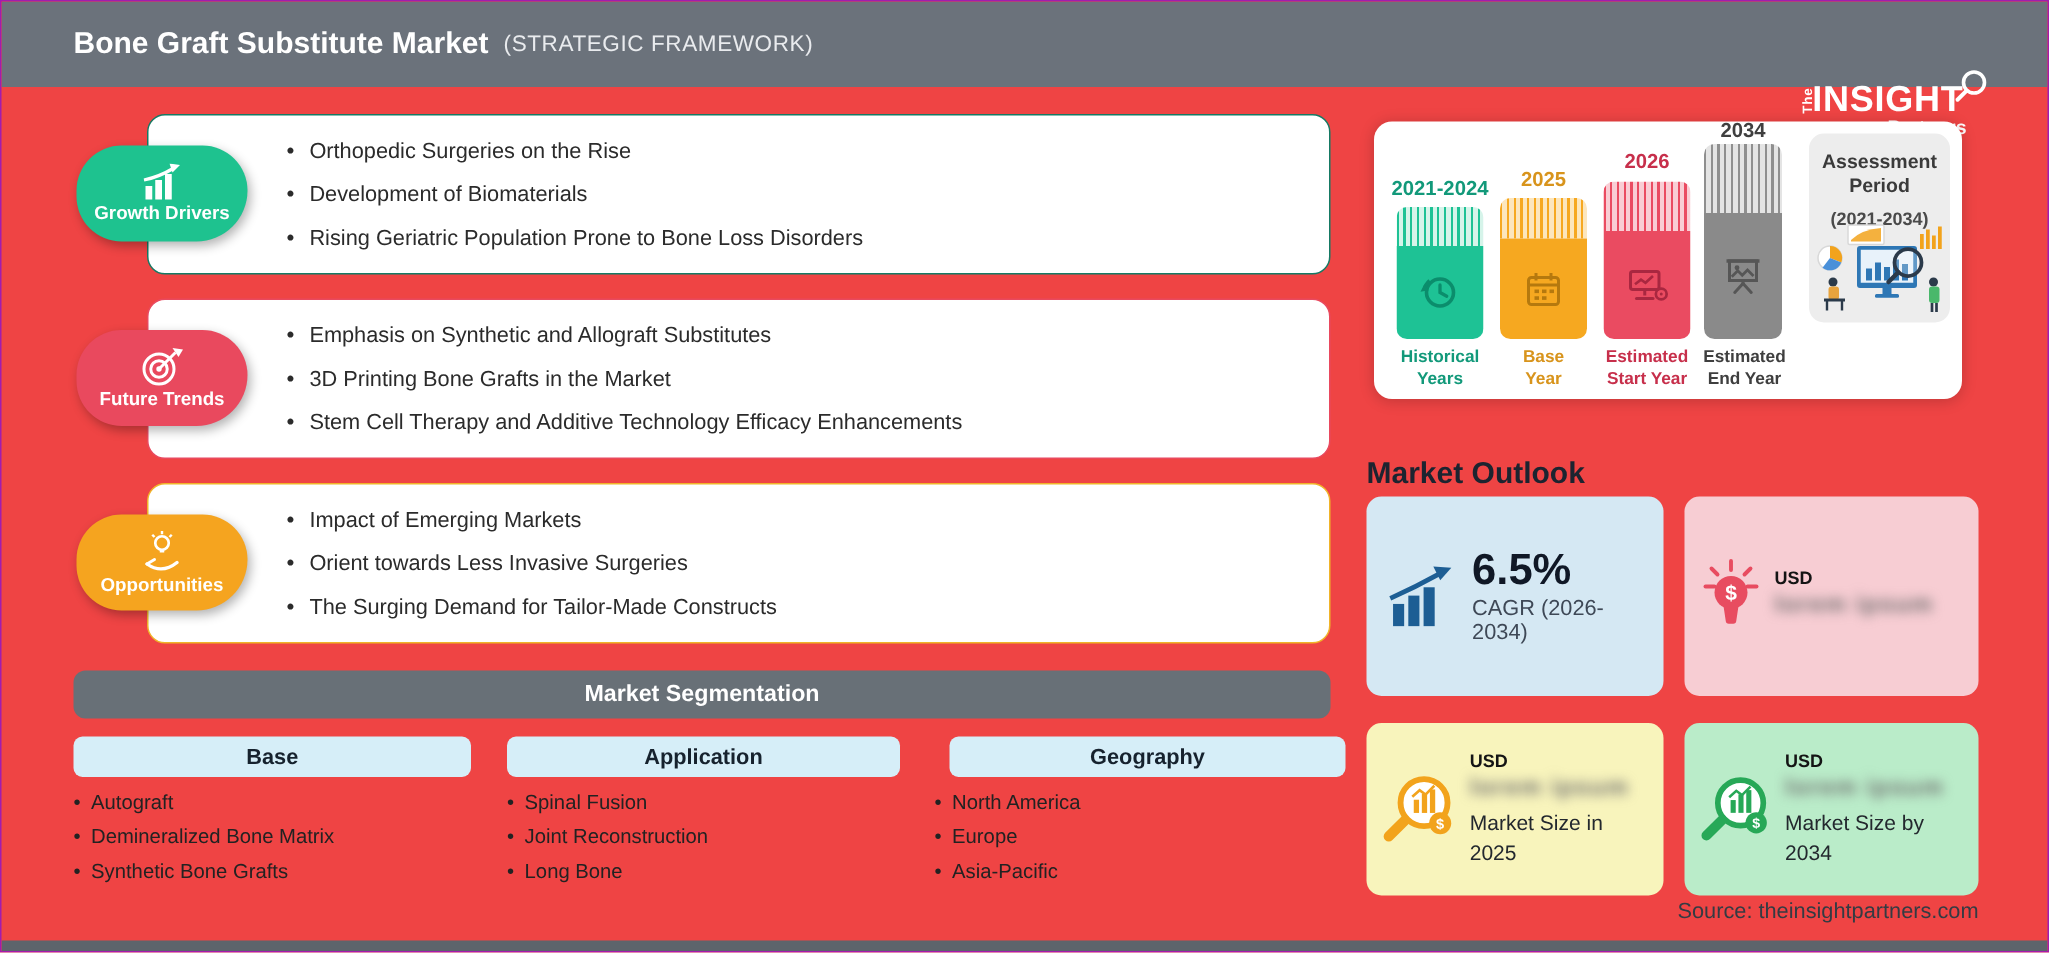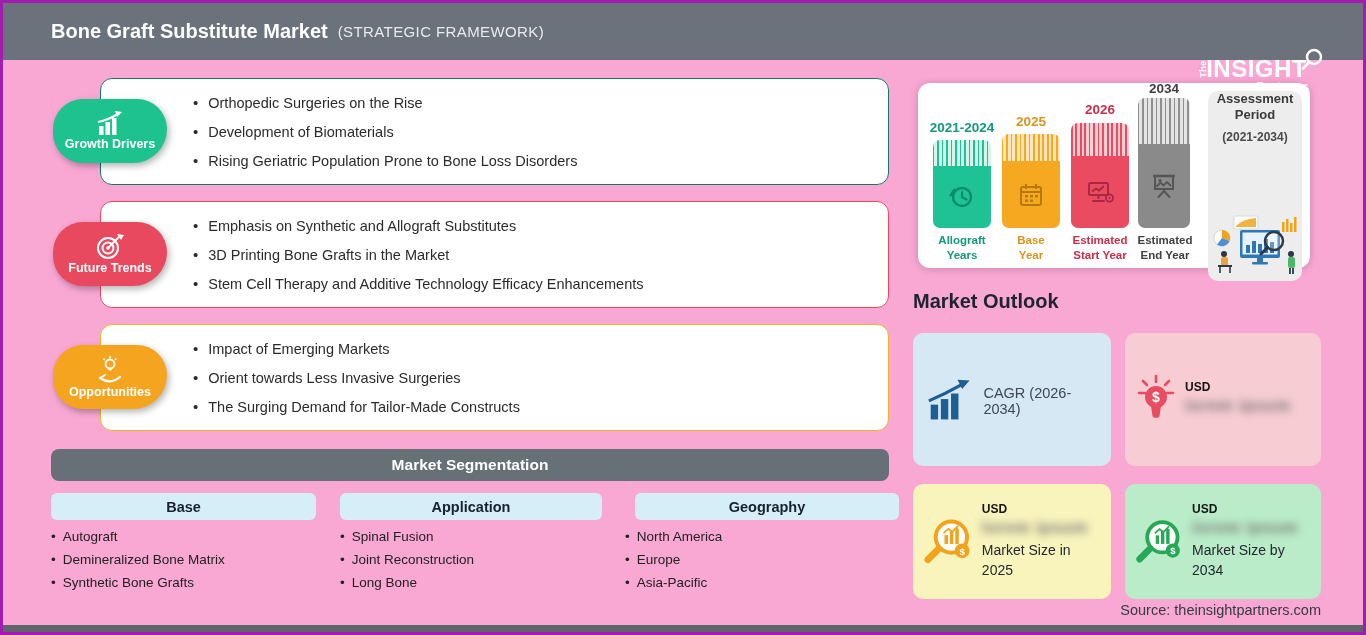--- a/index.html
+++ b/index.html
@@ -1,18 +1,18 @@
 <!DOCTYPE html>
 <html><head>
 <meta charset="utf-8">
 <style>
   html,body { margin:0; padding:0; background:#ffffff; }
   .page { position:relative; width:1366px; height:635px; overflow:hidden;
-          font-family:"Liberation Sans", sans-serif; background:#f9a8d4;
-          border:3px solid #a21caf; box-sizing:border-box; }
+          font-family:"Liberation Sans", sans-serif; background:#ef4444;
+          border:1px solid #a21caf; box-sizing:border-box; }
 
   
   .header { position:absolute; top:0; left:0; right:0; height:57px; background:#6b727b;
             display:flex; align-items:center; }
   .title  { color:#fff; font-size:20px; font-weight:bold; margin-left:48px; }
   .subtitle { color:#e9ebee; font-size:15px; margin-left:10px; letter-spacing:.4px; }
 
   .logo { position:absolute; right:56px; top:10px; color:#fff;margin-top:44px; }
   .logo-row { display:flex; align-items:flex-end; position:relative; }
   .logo-the { font-size:9px; font-weight:bold; transform:rotate(-90deg); letter-spacing:.5px;
@@ -79,28 +79,28 @@
   .tl-year-1 { left:113px; top:31px; color:#d8941c; }
   .tl-year-2 { left:182px; top:19px; color:#c72f4b; }
   .tl-year-3 { left:246px; top:-2px; color:#3f3f3f; }
   .tl-label { position:absolute; top:150px; transform:translateX(-50%); text-align:center;
               font-weight:bold; font-size:11.5px; line-height:1.3; white-space:nowrap; }
   .tl-label-0 { left:44px;  color:#12997a; }
   .tl-label-1 { left:113px; color:#d8941c; }
   .tl-label-2 { left:182px; color:#c72f4b; }
   .tl-label-3 { left:247px; color:#3f3f3f; }
 
-  .assess { position:absolute; left:290px; top:8px; width:94px; height:190px; background:#ededed;
-            border-radius:10px; text-align:center; padding-top:0; box-sizing:border-box; }
+  .assess { position:absolute; left:290px; top:8px; width:94px; height:126px; background:#ededed;
+            border-radius:10px; text-align:center; padding-top:11px; box-sizing:border-box; }
   .assess-title { font-weight:bold; font-size:13px; color:#3a3a3a; line-height:1.25; }
   .assess-range { font-size:12px; font-weight:bold; color:#4a4a4a; margin-top:6px; }
   .assess-illo { position:absolute; left:4px; bottom:5px; }
 
   
-  .outlook-title { position:absolute; left:910px; top:287px; font-size:20px; font-weight:bold; color:#1c2430; }
+  .outlook-title { position:absolute; left:910px; top:304px; font-size:20px; font-weight:bold; color:#1c2430; }
   .card { position:absolute; border-radius:10px; box-sizing:border-box; display:flex; align-items:center; }
   .card-cagr  { left:910px;  top:330px; width:198px; height:133px; background:#d5e8f3; padding:0 12px 0 14px; gap:12px; }
   .card-addr  { left:1122px; top:330px; width:196px; height:133px; background:#f7cdd3; padding:0 8px 0 10px; gap:8px; }
   .card-y2025 { left:910px;  top:481px; width:198px; height:115px; background:#f8f4bc; padding:0 8px 0 8px;  gap:6px; }
   .card-y2034 { left:1122px; top:481px; width:196px; height:115px; background:#baecc9; padding:0 8px 0 8px;  gap:6px; }
   .card-col { display:flex; flex-direction:column; }
   .cagr-value { font-size:29px; font-weight:bold; color:#101826; line-height:1.05; }
   .cagr-label { font-size:14.5px; color:#3e4856; margin-top:3px; }
   .usd { font-size:12px; font-weight:bold; color:#141414; }
   .blurred { font-size:16px; font-weight:bold; color:#6f6f6f; filter:blur(4px);
@@ -259,21 +259,21 @@
           <circle cx="10" cy="8.5" r="1.6" fill="#565656"></circle>
           <path d="M6.5 14.5 l4 -4 l3 3 l3.5 -3.5 l4 4" fill="none" stroke="#565656" stroke-width="1.8"></path>
           <line x1="14" y1="17" x2="14" y2="20" stroke="#565656" stroke-width="2"></line>
           <line x1="14" y1="19" x2="8.5" y2="25" stroke="#565656" stroke-width="2" stroke-linecap="round"></line>
           <line x1="14" y1="19" x2="19.5" y2="25" stroke="#565656" stroke-width="2" stroke-linecap="round"></line>
         </svg>
       </div>
     </div>
 
     <div class="tl-label tl-label-0">
-      <span>Allograft</span><br>
+      <span>Historical</span><br>
       <span>Years</span>
     </div>
     <div class="tl-label tl-label-1">
       <span>Base</span><br>
       <span>Year</span>
     </div>
     <div class="tl-label tl-label-2">
       <span>Estimated</span><br>
       <span>Start Year</span>
     </div>
@@ -326,20 +326,21 @@
 
   <div class="card card-cagr">
     <svg width="48" height="46" viewBox="0 0 48 46">
       <rect x="4" y="28" width="8" height="16" fill="#1d5e94"></rect>
       <rect x="15" y="22" width="8" height="22" fill="#1d5e94"></rect>
       <rect x="26" y="16" width="8" height="28" fill="#1d5e94"></rect>
       <path d="M2 24 Q 20 16 38 6" stroke="#1d5e94" stroke-width="3.4" fill="none"></path>
       <polygon points="33,1 46,2 38,11" fill="#1d5e94"></polygon>
     </svg>
     <div class="card-col">
+      <div class="cagr-value">6.5%</div>
       <div class="cagr-label">CAGR (2026-2034)</div>
     </div>
   </div>
 
   <div class="card card-addr">
     <svg width="42" height="54" viewBox="0 0 42 54">
       <line x1="21" y1="3" x2="21" y2="9" stroke="#e84c60" stroke-width="2.6" stroke-linecap="round"></line>
       <line x1="8" y1="8" x2="12" y2="12" stroke="#e84c60" stroke-width="2.6" stroke-linecap="round"></line>
       <line x1="34" y1="8" x2="30" y2="12" stroke="#e84c60" stroke-width="2.6" stroke-linecap="round"></line>
       <line x1="4" y1="20" x2="10" y2="20" stroke="#e84c60" stroke-width="2.6" stroke-linecap="round"></line>

